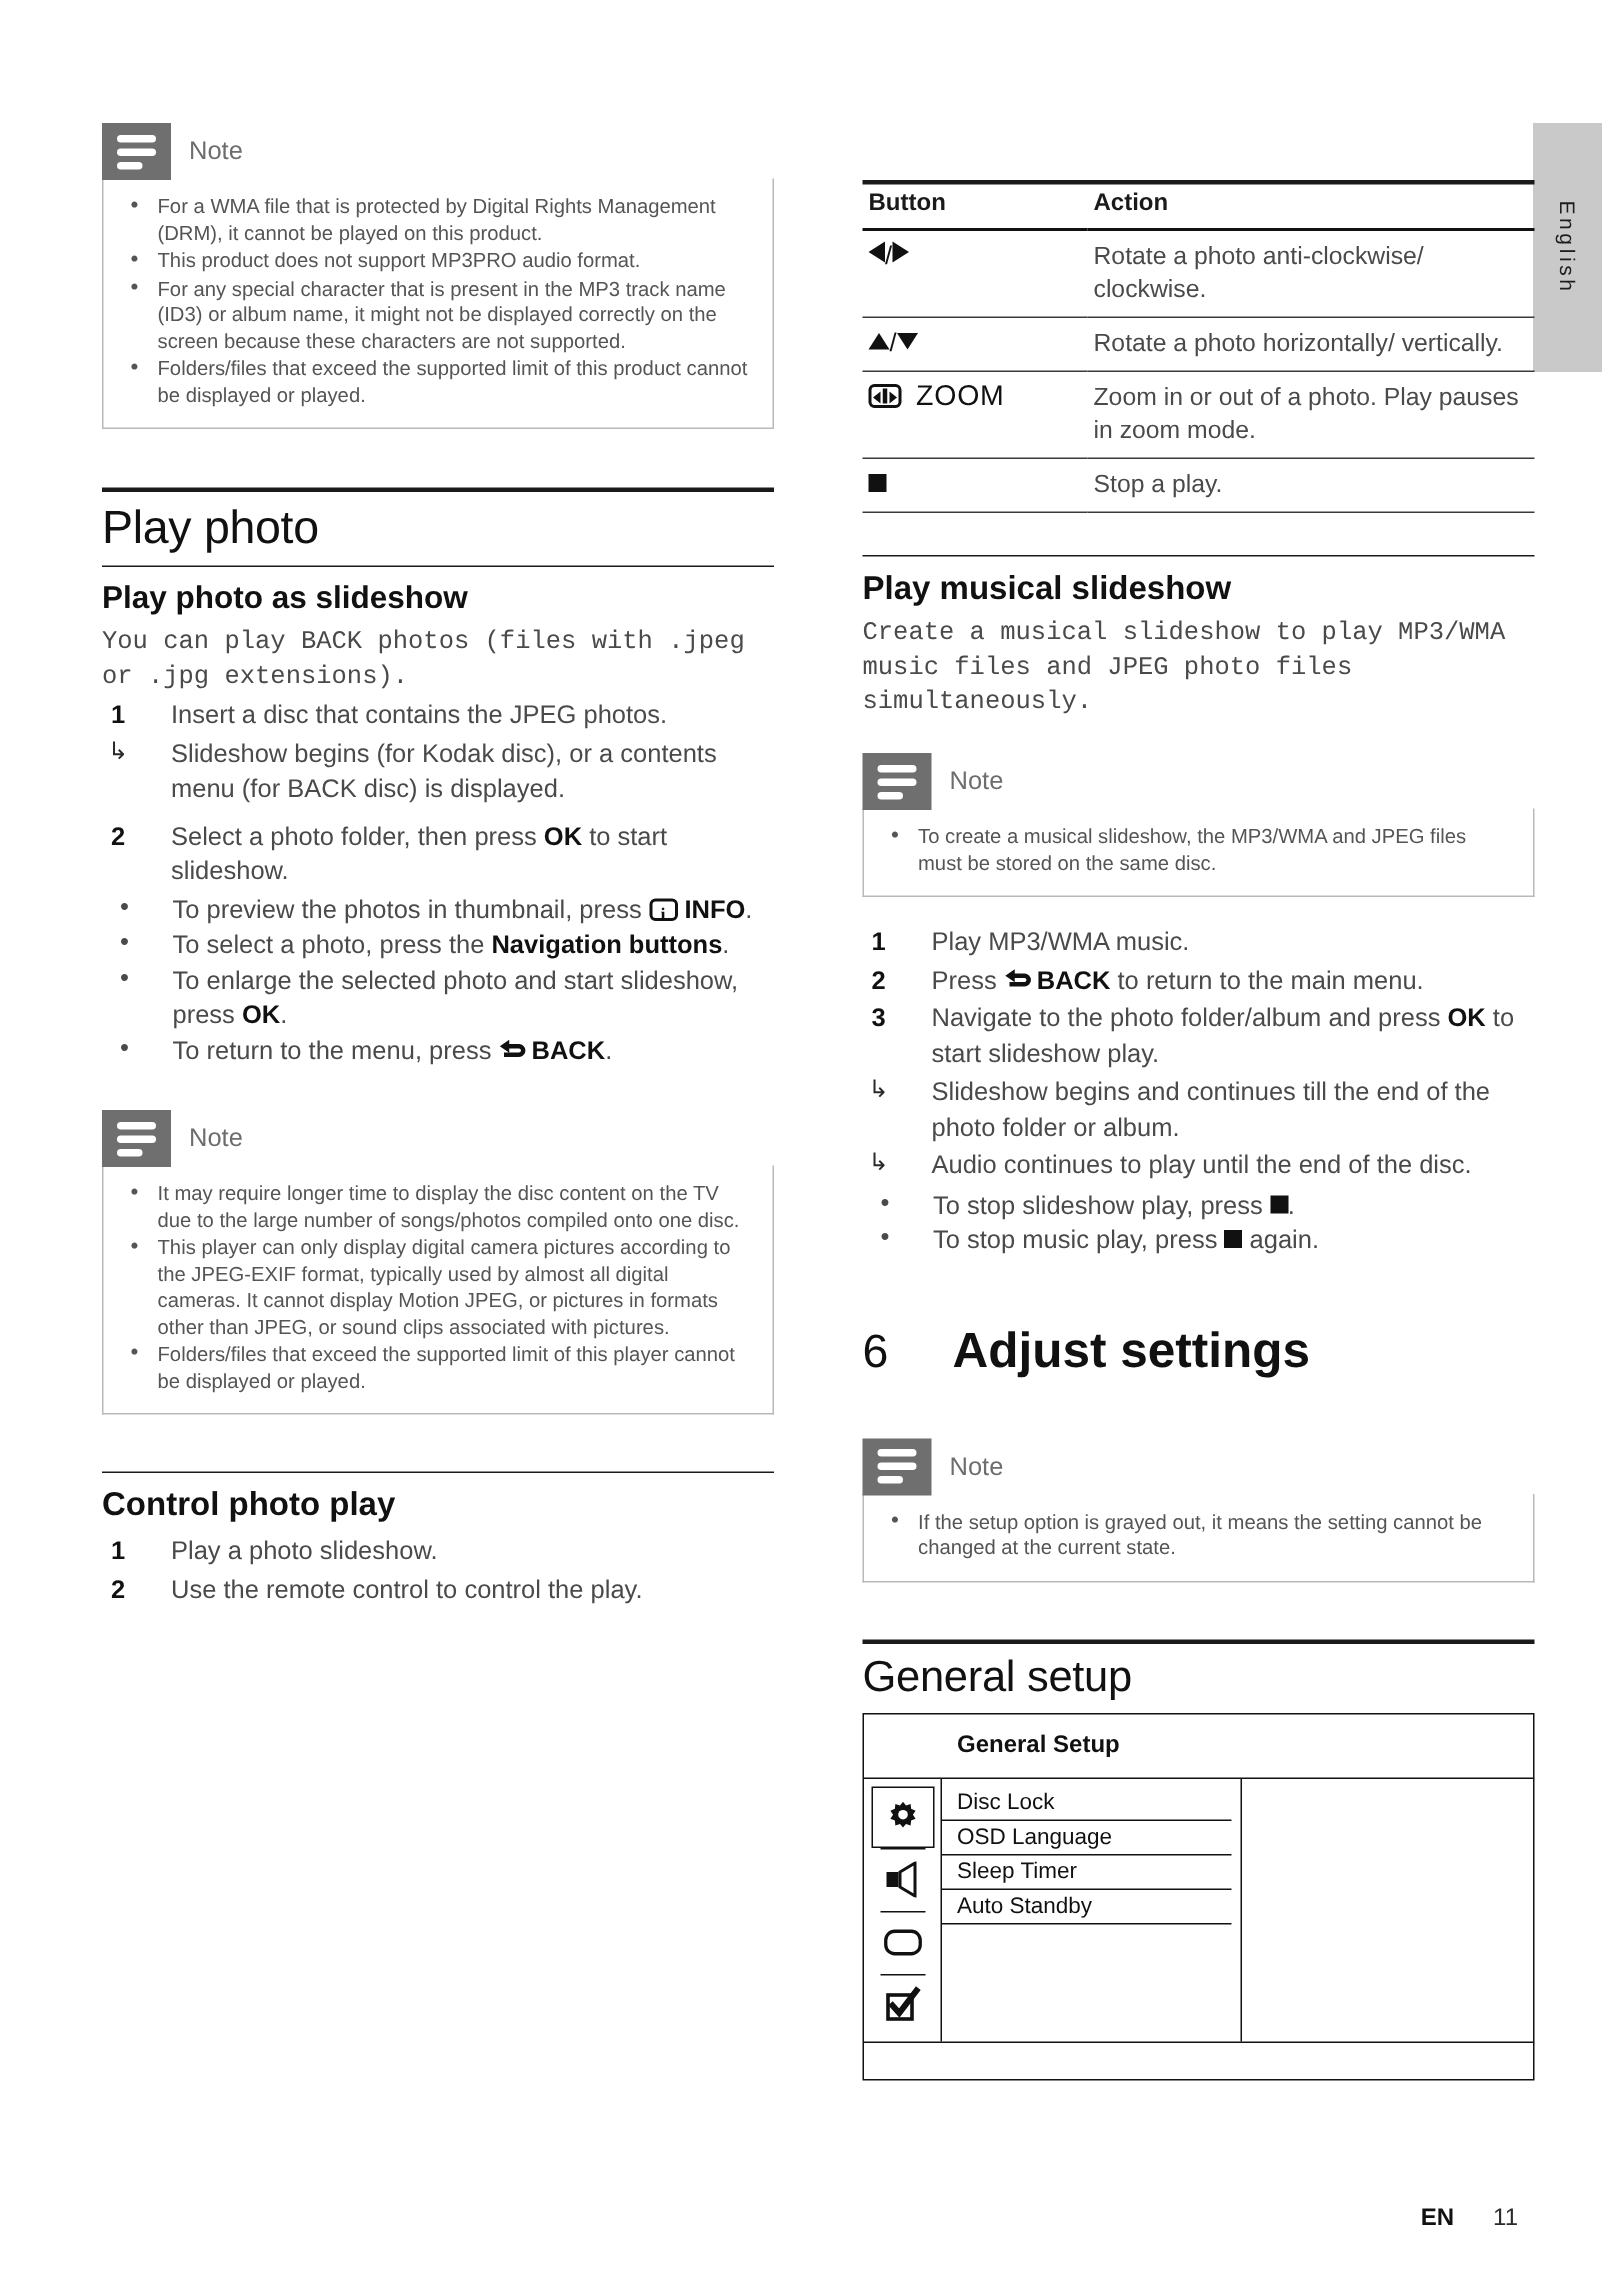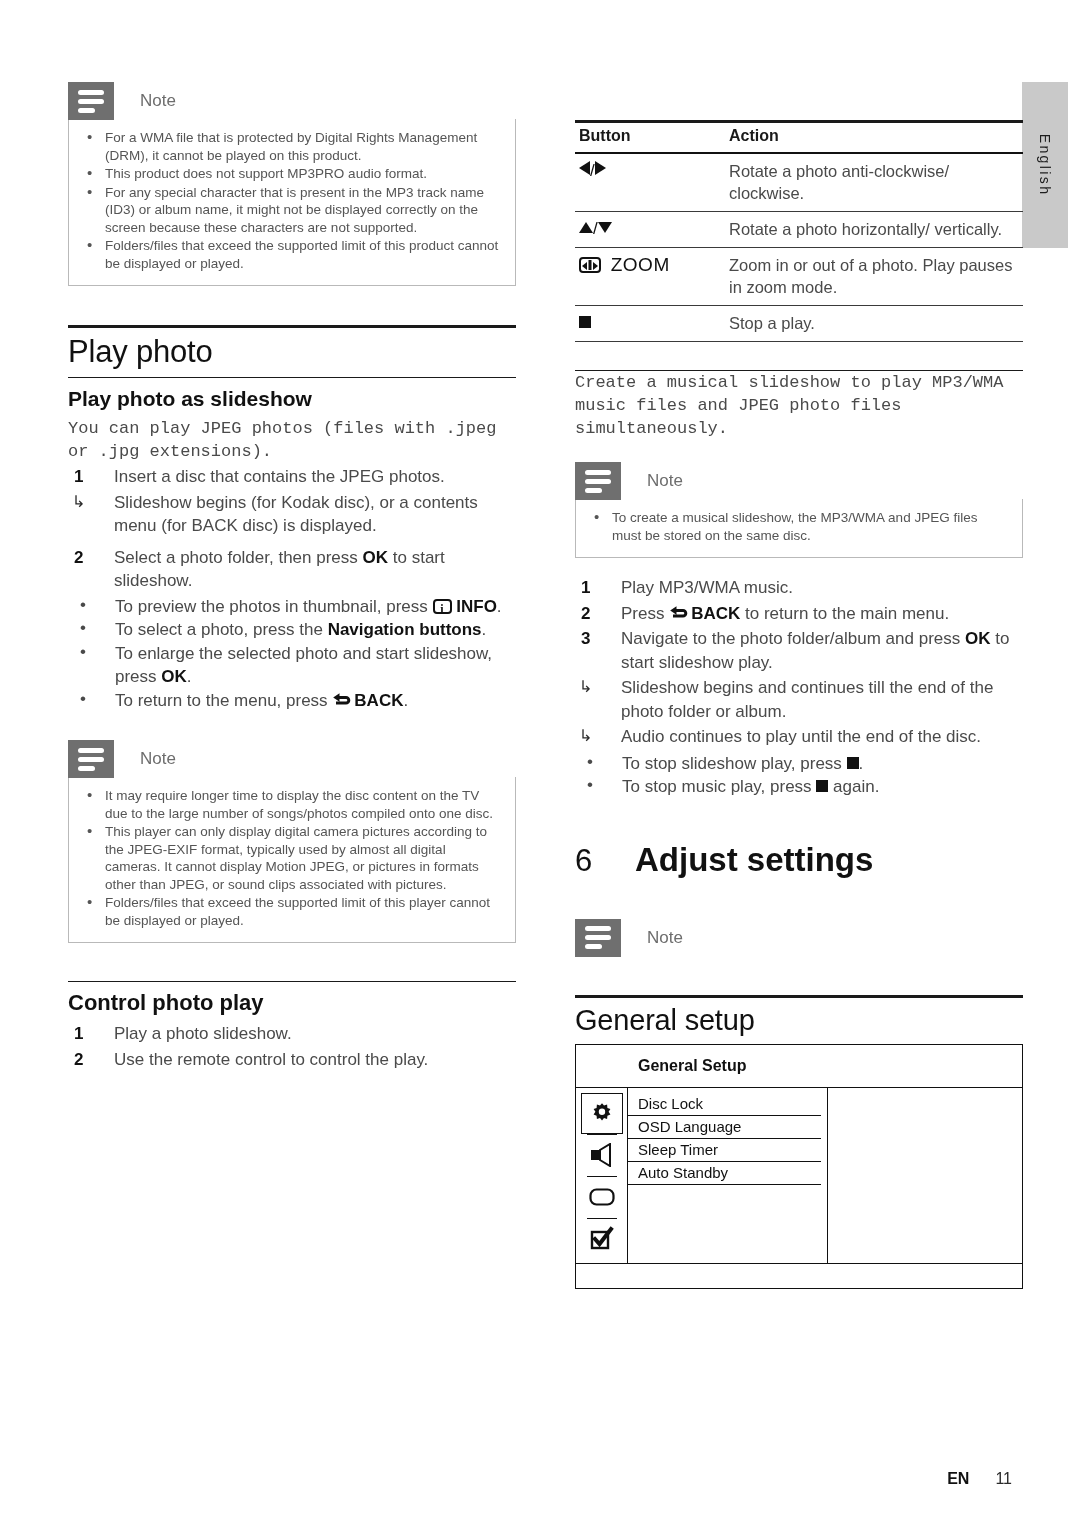--- a/index.html
+++ b/index.html
@@ -51,21 +51,21 @@
     gap: 4px;
     flex: 0 0 auto;
   }
   .note-icon i {
     display: block; height: 5px; background: #fff; border-radius: 3px;
   }
   .note-icon i:nth-child(1) { width: 26px; }
   .note-icon i:nth-child(2) { width: 26px; }
   .note-icon i:nth-child(3) { width: 17px; margin-right: 9px; }
   .note-title {
-    font-size: 17px; color: #6d6d6d; padding-left: 26px; font-weight: 400;
+    font-size: 17px; color: #6d6d6d; padding-left: 12px; font-weight: 400;
   }
   .note-body {
     border: 1px solid #b9b9b9;
     border-top: none;
     padding: 10px 12px 12px 12px;
     margin-top: -1px;
   }
   .note-list { list-style: none; margin: 0; padding: 0; }
   .note-list li {
     position: relative;
@@ -246,21 +246,21 @@
         </ul>
       </div>
     </div>
 
     <div style="margin-top:39px;">
       <div class="rule-thick"></div>
       <h1 class="section">Play photo</h1>
       <div class="rule-thin"></div>
 
       <h2 class="sub">Play photo as slideshow</h2>
-      <p class="body">You can play JPEG photos (files with .jpeg or .jpg extensions).</p>
+      <p class="body">You can play BACK photos (files with .jpeg or .jpg extensions).</p>
 
       <ol class="steps">
         <li>
           <span class="n">1</span>
           <span>Insert a disc that contains the JPEG photos.</span>
         </li>
       </ol>
       <ul class="arrow">
         <li>
           <span class="a">↳</span>
@@ -367,20 +367,21 @@
               <span class="key-stop"></span>
             </td>
             <td>Stop a play.</td>
           </tr>
         </tbody>
       </table>
     </div>
 
     <div style="margin-top:28px;">
       <div class="rule-thin"></div>
+      <h2 class="sub" style="font-size:22px;margin-top:8px;">Play musical slideshow</h2>
       <p class="body">Create a musical slideshow to play MP3/WMA music files and JPEG photo files simultaneously.</p>
     </div>
 
     <div class="note" style="margin-top:22px;">
       <div class="note-head">
         <div class="note-icon">
             <i></i>
             <i></i>
             <i></i>
           </div>
@@ -437,20 +438,25 @@
     </h1>
 
     <div class="note" style="margin-top:40px;">
       <div class="note-head">
         <div class="note-icon">
             <i></i>
             <i></i>
             <i></i>
           </div>
         <div class="note-title">Note</div>
+      </div>
+      <div class="note-body">
+        <ul class="note-list">
+          <li>If the setup option is grayed out, it means the setting cannot be changed at the current state.</li>
+        </ul>
       </div>
     </div>
 
     <div style="margin-top:38px;">
       <div class="rule-thick"></div>
       <h1 class="section" style="font-size:29px;">General setup</h1>
 
       <div class="osd">
         <div class="osd-title">General Setup</div>
         <div class="osd-main">

